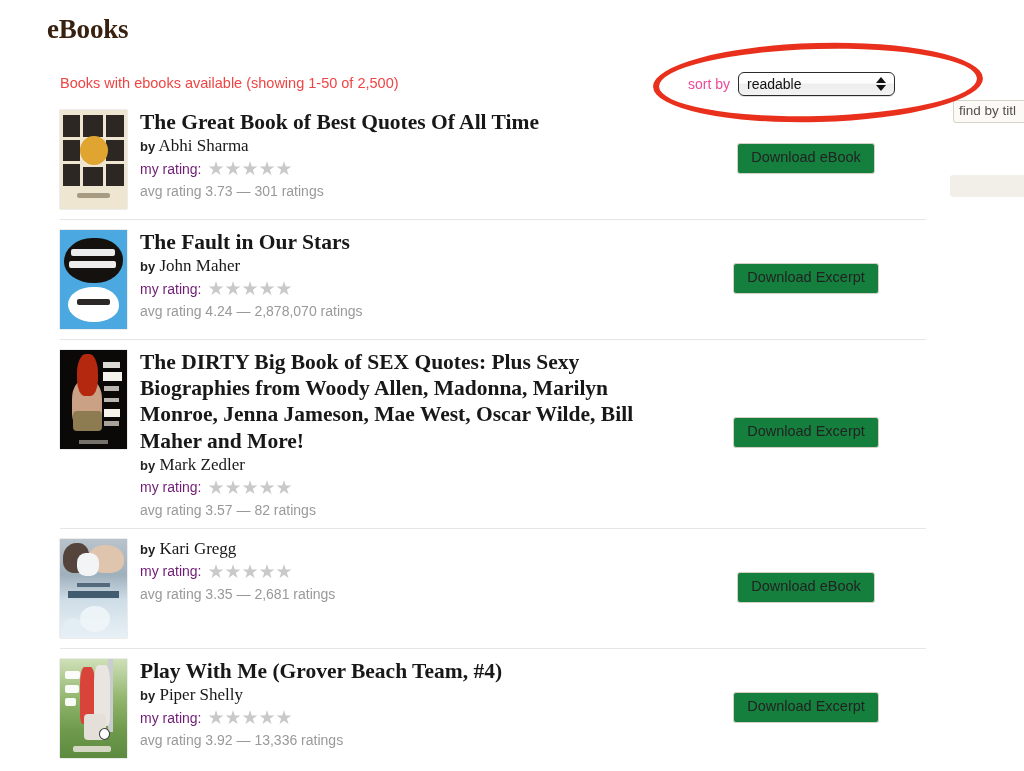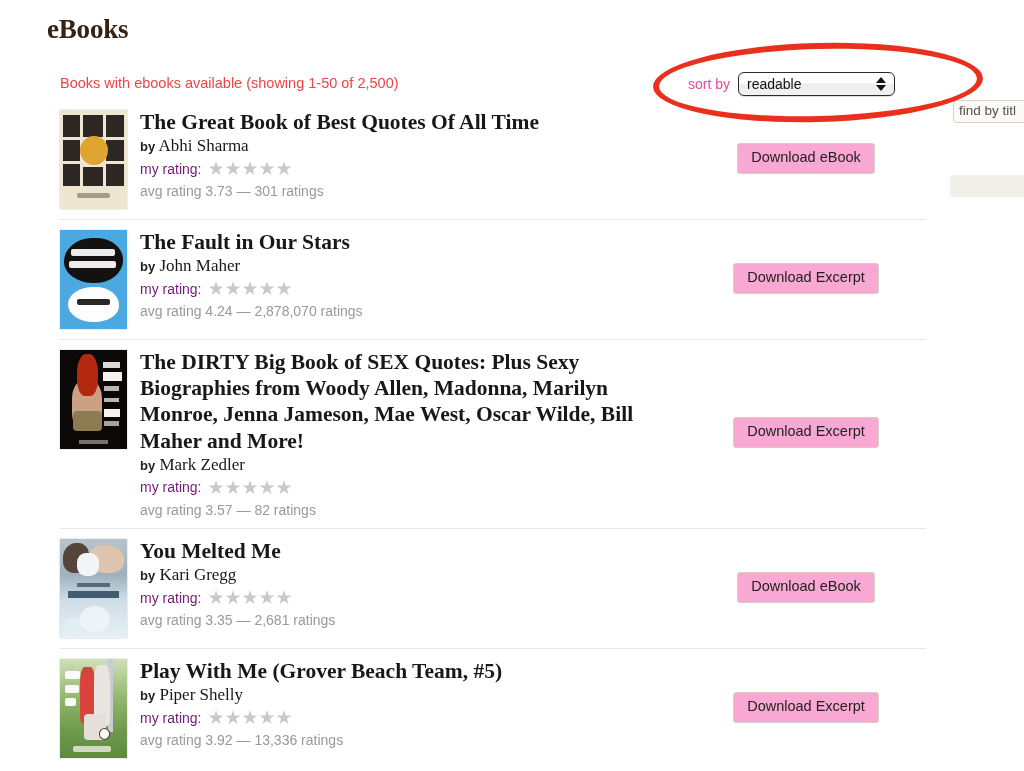--- a/index.html
+++ b/index.html
@@ -209,21 +209,21 @@
   }
 
   .action-cell {
     flex: 0 0 240px;
     display: flex;
     justify-content: center;
     align-items: center;
     align-self: center;
   }
   .download-btn {
-    background: #f9a8d4;
+    background: #15803d;
     border: 1px solid #d6d0c4;
     border-radius: 3px;
     font-family: "Liberation Sans", sans-serif;
     font-size: 14.5px;
     color: #222222;
     padding: 6px 13px 7px 13px;
     white-space: nowrap;
     cursor: pointer;
     line-height: 1.1;
   }
@@ -426,21 +426,20 @@
             <div class="sk1"></div>
             <div class="wht"></div>
       <div class="au"></div>
             <div class="ti"></div>
       <div class="fl2"></div>
             <div class="fl1"></div>
     </div>
         </div>
     </div>
     <div class="info-cell">
-      <div class="book-title">You Melted Me</div>
       <div class="book-author"><span class="by">by</span>
         <span>Kari Gregg</span>
       </div>
       <div class="rating-row">
         <span class="my-rating-label">my rating:</span>
         <span class="stars">★★★★★</span>
       </div>
       <div class="avg-rating">avg rating 3.35 — 2,681 ratings</div>
     </div>
     <div class="action-cell">
@@ -457,21 +456,21 @@
             <div class="legs"></div>
       <div class="ball"></div>
       <div class="w1"></div>
             <div class="w2"></div>
             <div class="w3"></div>
       <div class="au"></div>
     </div>
         </div>
     </div>
     <div class="info-cell">
-      <div class="book-title">Play With Me (Grover Beach Team, #5)</div>
+      <div class="book-title">Play With Me (Grover Beach Team, #4)</div>
       <div class="book-author"><span class="by">by</span>
         <span>Piper Shelly</span>
       </div>
       <div class="rating-row">
         <span class="my-rating-label">my rating:</span>
         <span class="stars">★★★★★</span>
       </div>
       <div class="avg-rating">avg rating 3.92 — 13,336 ratings</div>
     </div>
     <div class="action-cell">

